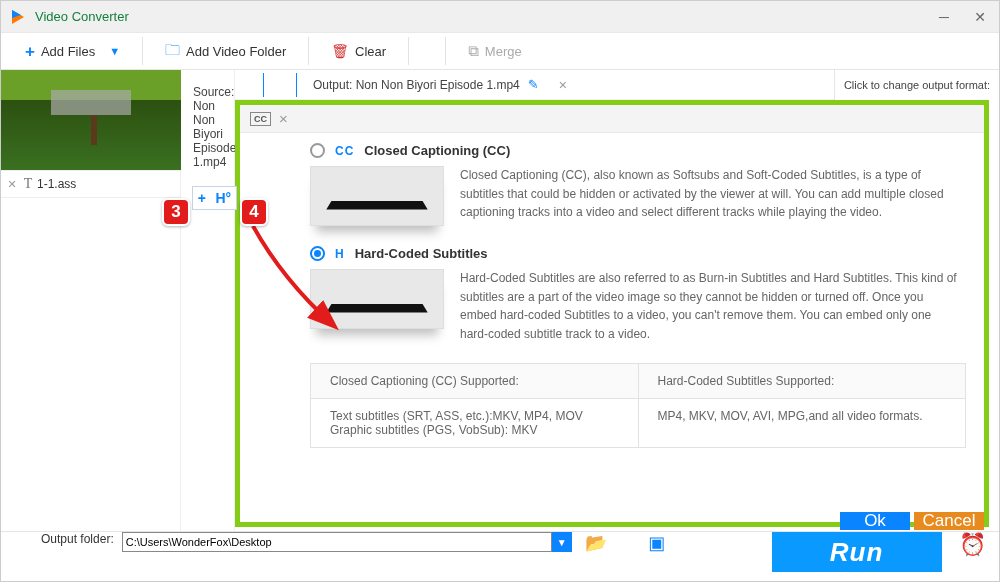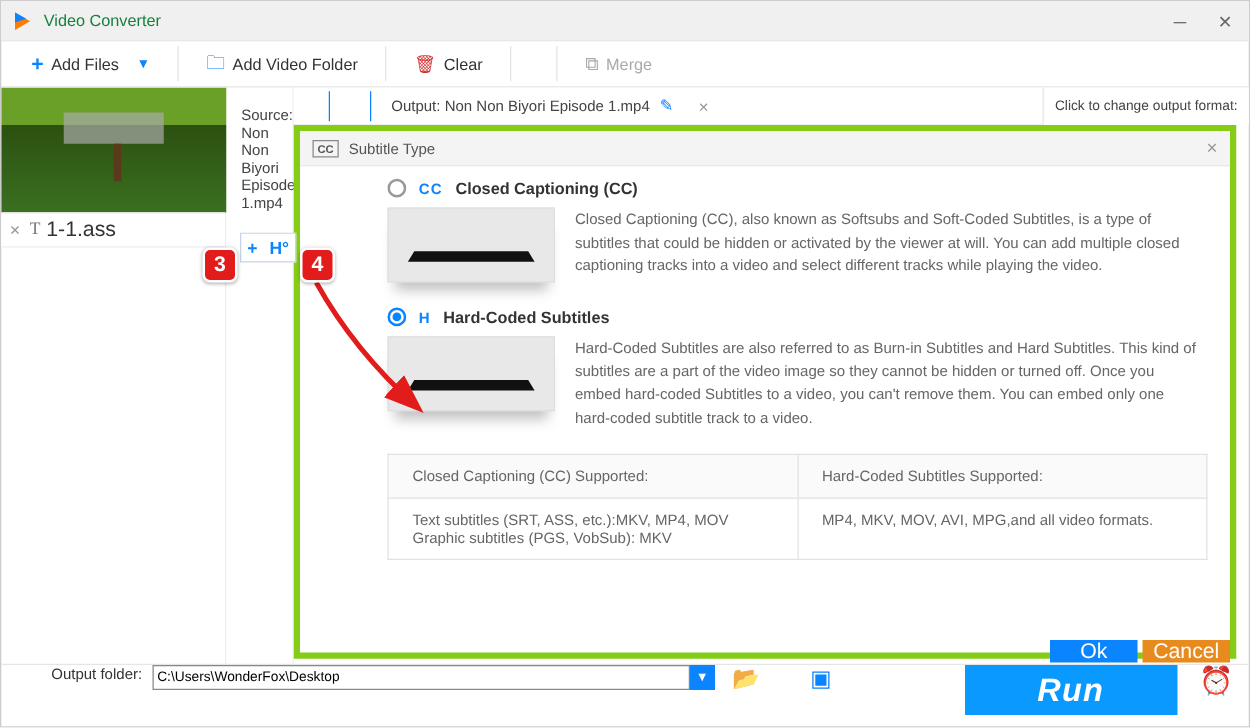--- a/index.html
+++ b/index.html
@@ -24,21 +24,21 @@
 .merge-label { color: #aaa; }
 
 .content { flex: 1; display: flex; position: relative; overflow: hidden;}
 .left-panel { width: 180px; display: flex; flex-direction: column; border-right: 1px solid #eee;}
 .thumb { width: 180px; height: 100px; background: linear-gradient(to bottom, #6aa028 0%, #6aa028 30%, #2c5010 30%, #3a7020 100%); position: relative; }
 .thumb::before { content:""; position:absolute; top:20px; left:50px; width:80px; height:25px; background:#aaa; opacity:0.7; }
 .thumb::after { content:""; position:absolute; top:45px; left:90px; width:6px; height:30px; background:#5a3a1a; }
 .sub-row { display:flex; align-items:center; height:28px; padding: 0 4px; background:#fff; border-top:1px solid #eee; border-bottom:1px solid #eee; position: relative;}
 .sub-close { color: #999; font-size: 11px; width: 14px; cursor: pointer; text-align:center;}
 .sub-t { font-family: serif; font-size: 14px; color: #777; width: 18px; text-align: center;}
-.sub-name { font-size: 17px; color: #333; flex: 1; }
+.sub-name { font-size: 12px; color: #333; flex: 1; }
 
 .mid-col { width: 54px; display:flex; flex-direction:row; border-right:1px solid #eee; padding-top: 8px;}
 .meta-row { display:flex; align-items:center; gap: 6px; font-size: 11px; color:#666; padding: 4px 6px;}
 .meta-icon { color:#0a84ff; font-size: 13px; width:14px;}
 
 .right-area { flex:1; position: relative; }
 
 .src-out { height: 30px; display:flex; align-items: center; padding: 0 12px; font-size: 12px; color:#444; background:#fff; border-bottom:1px solid #f0f0f0;}
 .src-out .sep { width:1px; height:24px; background:#0a84ff; margin: 0 16px;}
 .src-out .label { white-space: nowrap;}
@@ -173,21 +173,20 @@
           <span>Output: </span><span>Non Non Biyori Episode 1.mp4</span>
         </span>
         <span class="edit-pen">✎</span>
         <span class="x-small">×</span>
         <div class="fmt-box">Click to change output format:</div>
       </div>
 
       <div class="panel">
         <div class="panel-head">
           <span class="cc-badge">CC</span>
-          <span class="panel-title">Subtitle Type</span>
           <span class="panel-close">×</span>
         </div>
         <div class="panel-body">
 
           <div class="option-block">
             <div class="option-row">
               <div class="radio"></div>
               <span class="cc-tag blue">CC</span>
               <span class="opt-label">Closed Captioning (CC)</span>
             </div>

